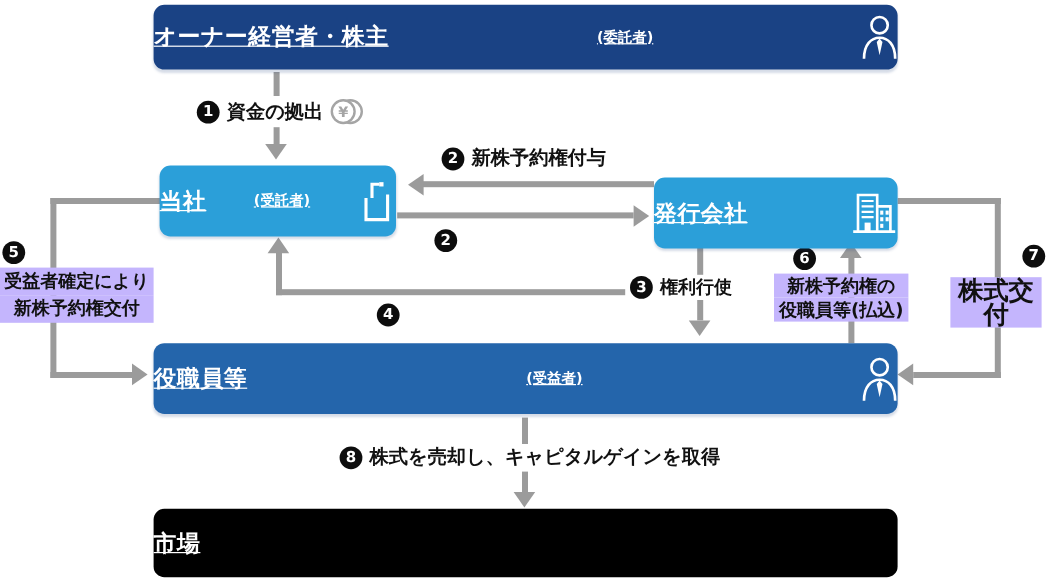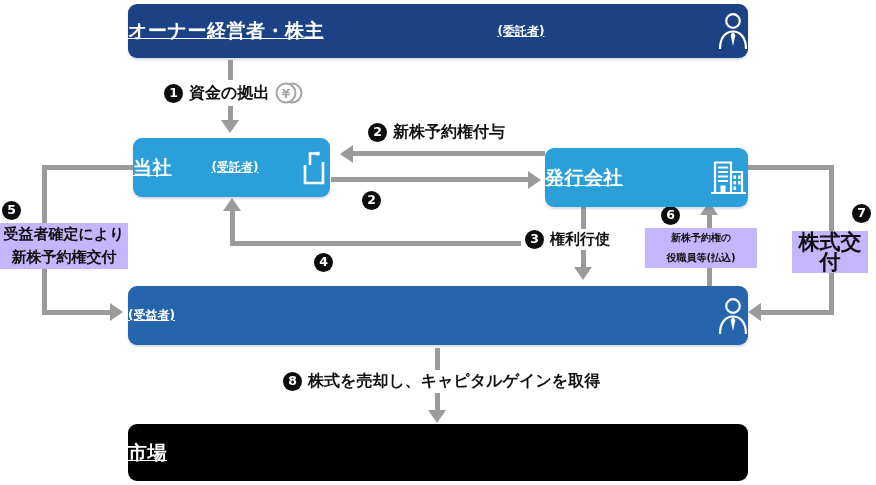--- a/index.html
+++ b/index.html
@@ -36,21 +36,21 @@
   .badge{
     width:19px;height:19px;flex:none;background:#0d0d0d;border-radius:50%;color:#fff;
     font-size:12.5px;font-weight:bold;display:inline-flex;align-items:center;justify-content:center;
     line-height:1;z-index:2;
   }
   .badge-abs{position:absolute;z-index:2;}
   .stack{position:absolute;z-index:2;font-weight:bold;color:#111;text-align:center;}
   .stack .row{background:#c4b5fd;padding:1px 0;}
   .stack-f5{left:0;top:199px;width:128px;font-size:15px;line-height:21px;}
   .stack-f5 .badge{margin:0 0 3px 2px;}
-  .stack-f6{left:645px;top:228px;width:112px;font-size:10px;line-height:18px;}
+  .stack-f6{left:645px;top:228px;width:112px;font-size:15px;line-height:18px;}
   .stack-f7{left:792px;top:231px;width:76px;font-size:21px;line-height:20px;}
 </style>
 </head>
 <body>
 
 <div class="stage">
 
   <div class="ln" style="left:228px;top:60px;width:5px;height:62px;"></div>
   <div class="ah ah-down" style="left:221px;top:120px;"></div>
 
@@ -163,20 +163,21 @@
       <rect x="25.5" y="16.5" width="2.6" height="3.4" fill="#fff"></rect>
         <rect x="30" y="16.5" width="2.6" height="3.4" fill="#fff"></rect>
       <rect x="25.5" y="22" width="2.6" height="3.4" fill="#fff"></rect>
         <rect x="30" y="22" width="2.6" height="3.4" fill="#fff"></rect>
       <rect x="25.5" y="27.5" width="2.6" height="3.4" fill="#fff"></rect>
       <path d="M3 34 H38" stroke="#fff" stroke-width="2.2"></path>
     </svg>
   </div>
 
   <div class="node node-employees">
+    <span class="ttl">役職員等</span>
       <span class="sub">(受益者)</span>
     <svg width="30" height="38" viewBox="0 0 30 38">
       <circle cx="15" cy="9" r="6.8" fill="none" stroke="#fff" stroke-width="2.2"></circle>
       <path d="M2 37 C2 25 8 19.5 15 19.5 C22 19.5 28 25 28 37" fill="none" stroke="#fff" stroke-width="2.2"></path>
       <path d="M15 20 L12.6 23 L15 34 L17.4 23 Z" fill="#fff"></path>
     </svg>
   </div>
 
   <div class="node node-market">
     <span class="ttl">市場</span>

